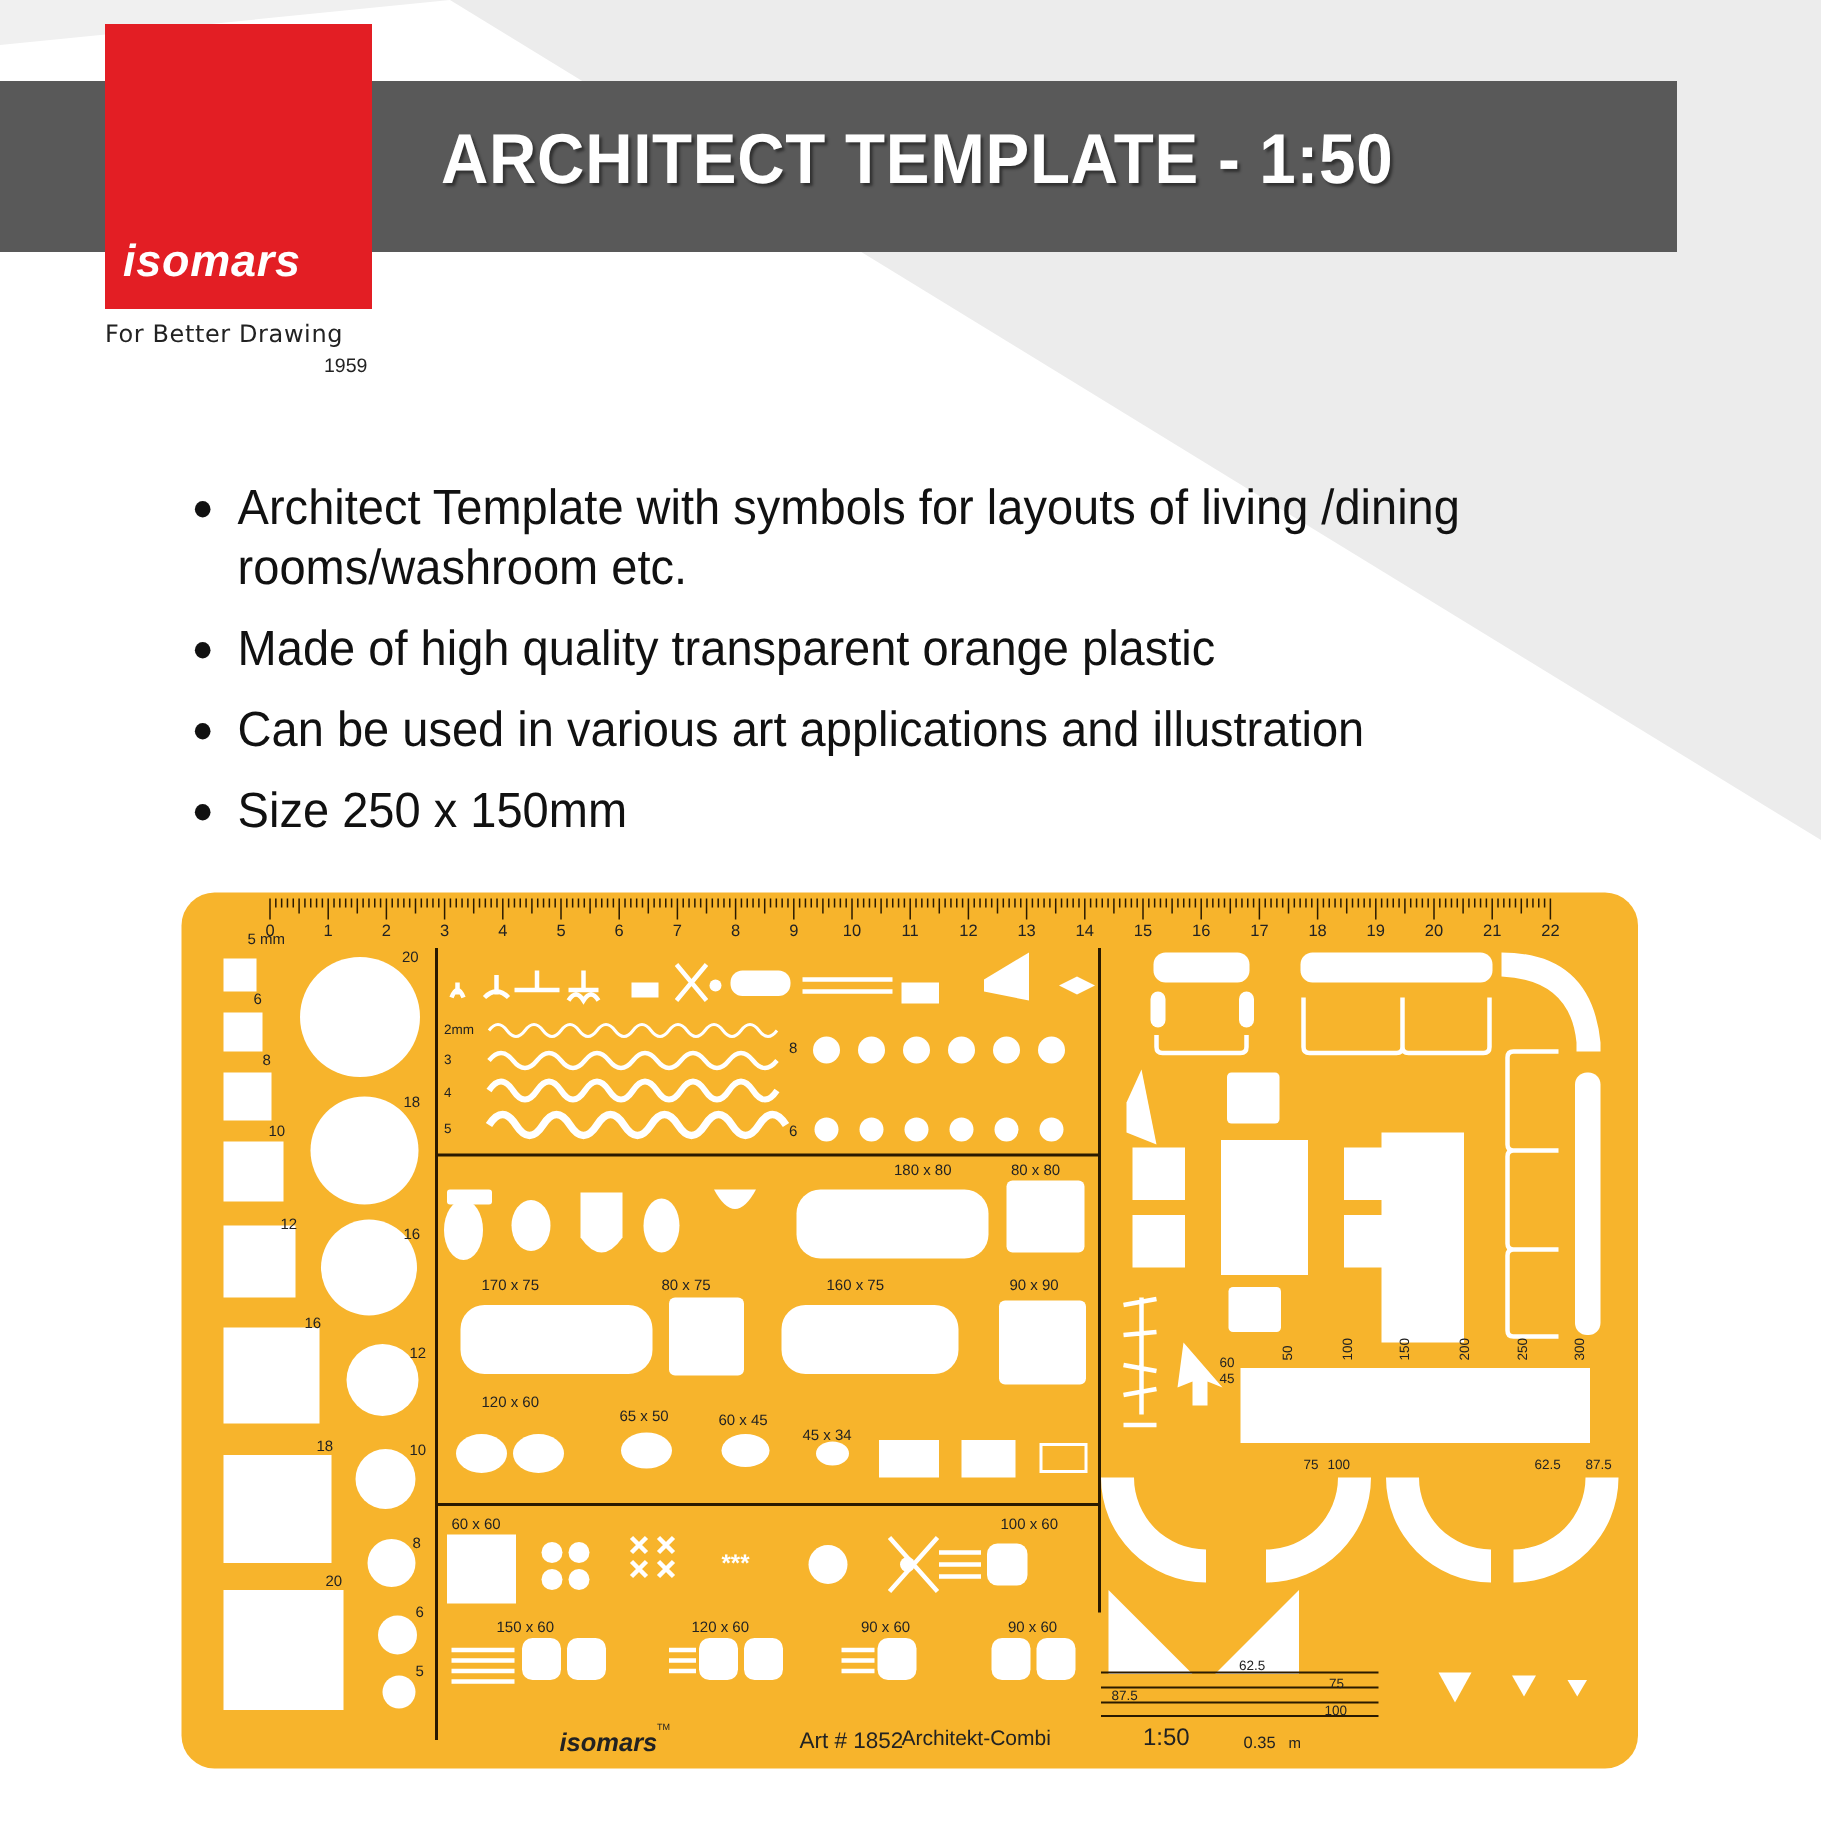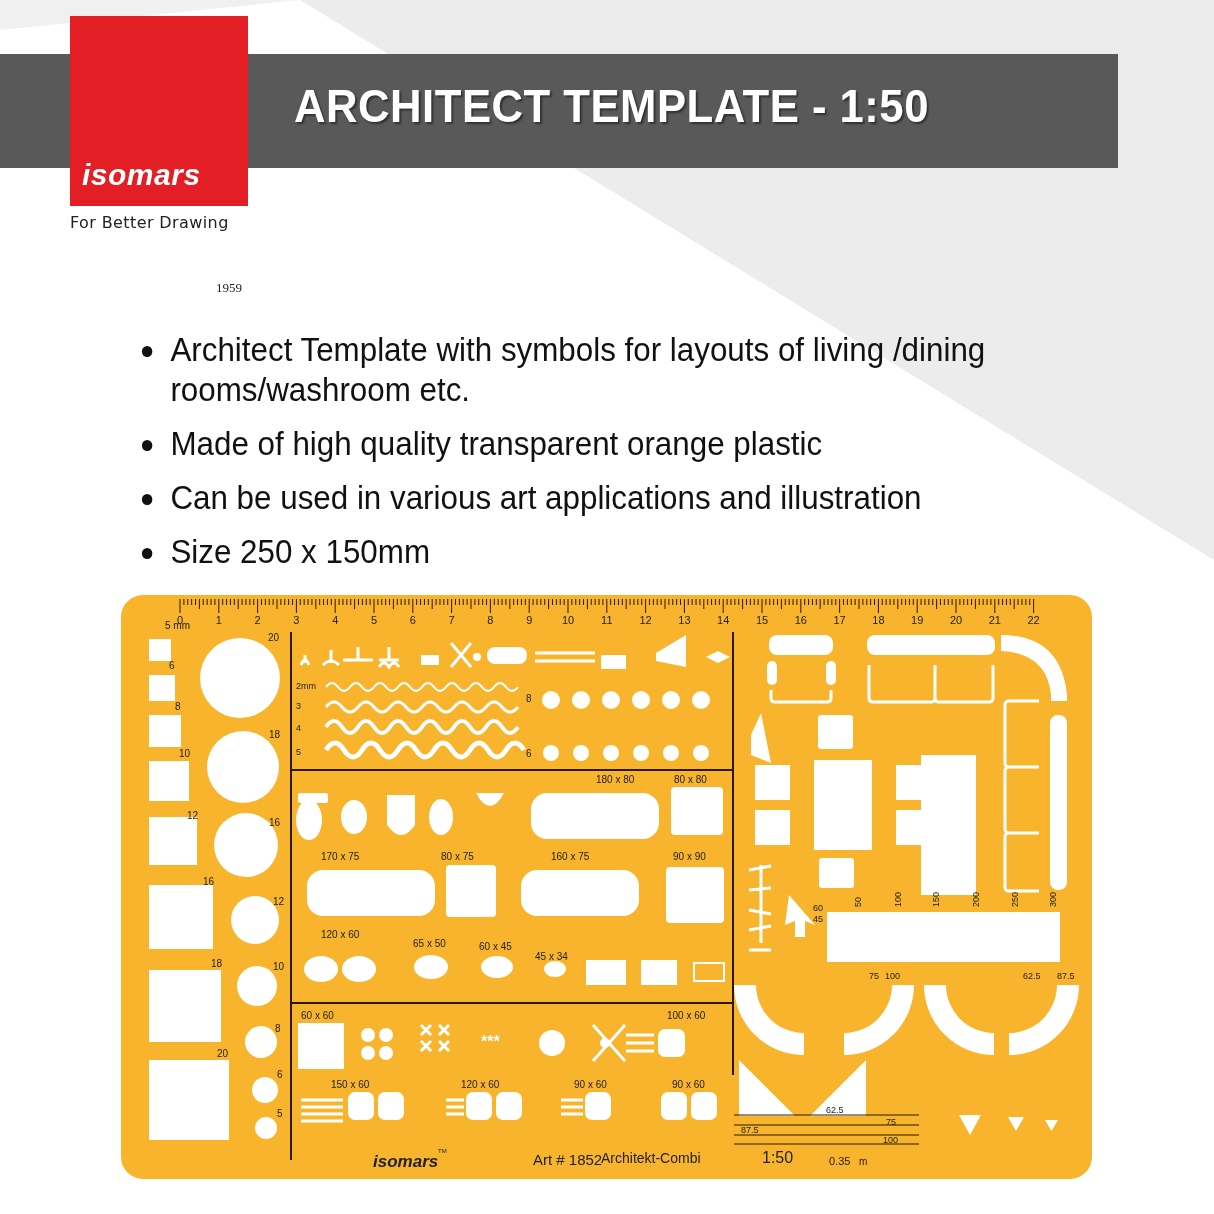--- a/index.html
+++ b/index.html
@@ -3,22 +3,22 @@
 <meta charset="utf-8">
 <style>
   html,body{margin:0;padding:0;}
   body{width:1214px;height:1214px;position:relative;overflow:hidden;background:#ffffff;font-family:"Liberation Sans",sans-serif;}
   .bg-diag{position:absolute;left:0;top:0;width:1214px;height:1214px;}
   .banner{position:absolute;left:0;top:54px;width:1118px;height:114px;background:#595959;}
   .banner-title{position:absolute;left:294px;top:78px;font-size:47px;font-weight:bold;color:#ffffff;letter-spacing:0.5px;text-shadow:2px 2px 2px rgba(0,0,0,0.45);white-space:nowrap;transform:scaleX(0.93);transform-origin:left center;}
   .logo-box{position:absolute;left:70px;top:16px;width:178px;height:190px;background:#e31e24;}
   .logo-word{position:absolute;left:82px;top:158px;font-size:30px;font-weight:bold;font-style:italic;color:#ffffff;letter-spacing:0.5px;}
   .tagline{position:absolute;left:70px;top:213px;font-family:"DejaVu Sans",sans-serif;font-size:16px;color:#222;letter-spacing:0.4px;text-align:center;}
-  .since{position:absolute;left:216px;top:236px;font-family:Liberation Serif, serif;font-size:13px;color:#222;margin-top:44px;}
-  .bullets{position:absolute;left:128px;top:318px;margin:12px;padding:0;list-style:none;}
+  .since{position:absolute;left:216px;top:236px;font-family:Liberation Sans, sans-serif;font-size:13px;color:#222;}
+  .bullets{position:absolute;left:128px;top:318px;margin:0;padding:0;list-style:none;}
   .bullets li{position:relative;padding-left:32px;font-size:33px;color:#111;line-height:40px;margin-bottom:14px;transform:scaleX(0.95);transform-origin:left center;width:1040px;}
   .bullets li .dot{position:absolute;left:2px;top:16px;width:11px;height:11px;border-radius:50%;background:#111;}
   .template{position:absolute;left:121px;top:595px;width:971px;height:584px;background:#f7b42c;border-radius:22px;}
   .template svg{position:absolute;left:0;top:0;}
 </style>
 </head>
 <body>
 
 <svg class="bg-diag" width="1214" height="1214">
   <polygon points="300,0 1214,0 1214,560" fill="#ececec"></polygon>

